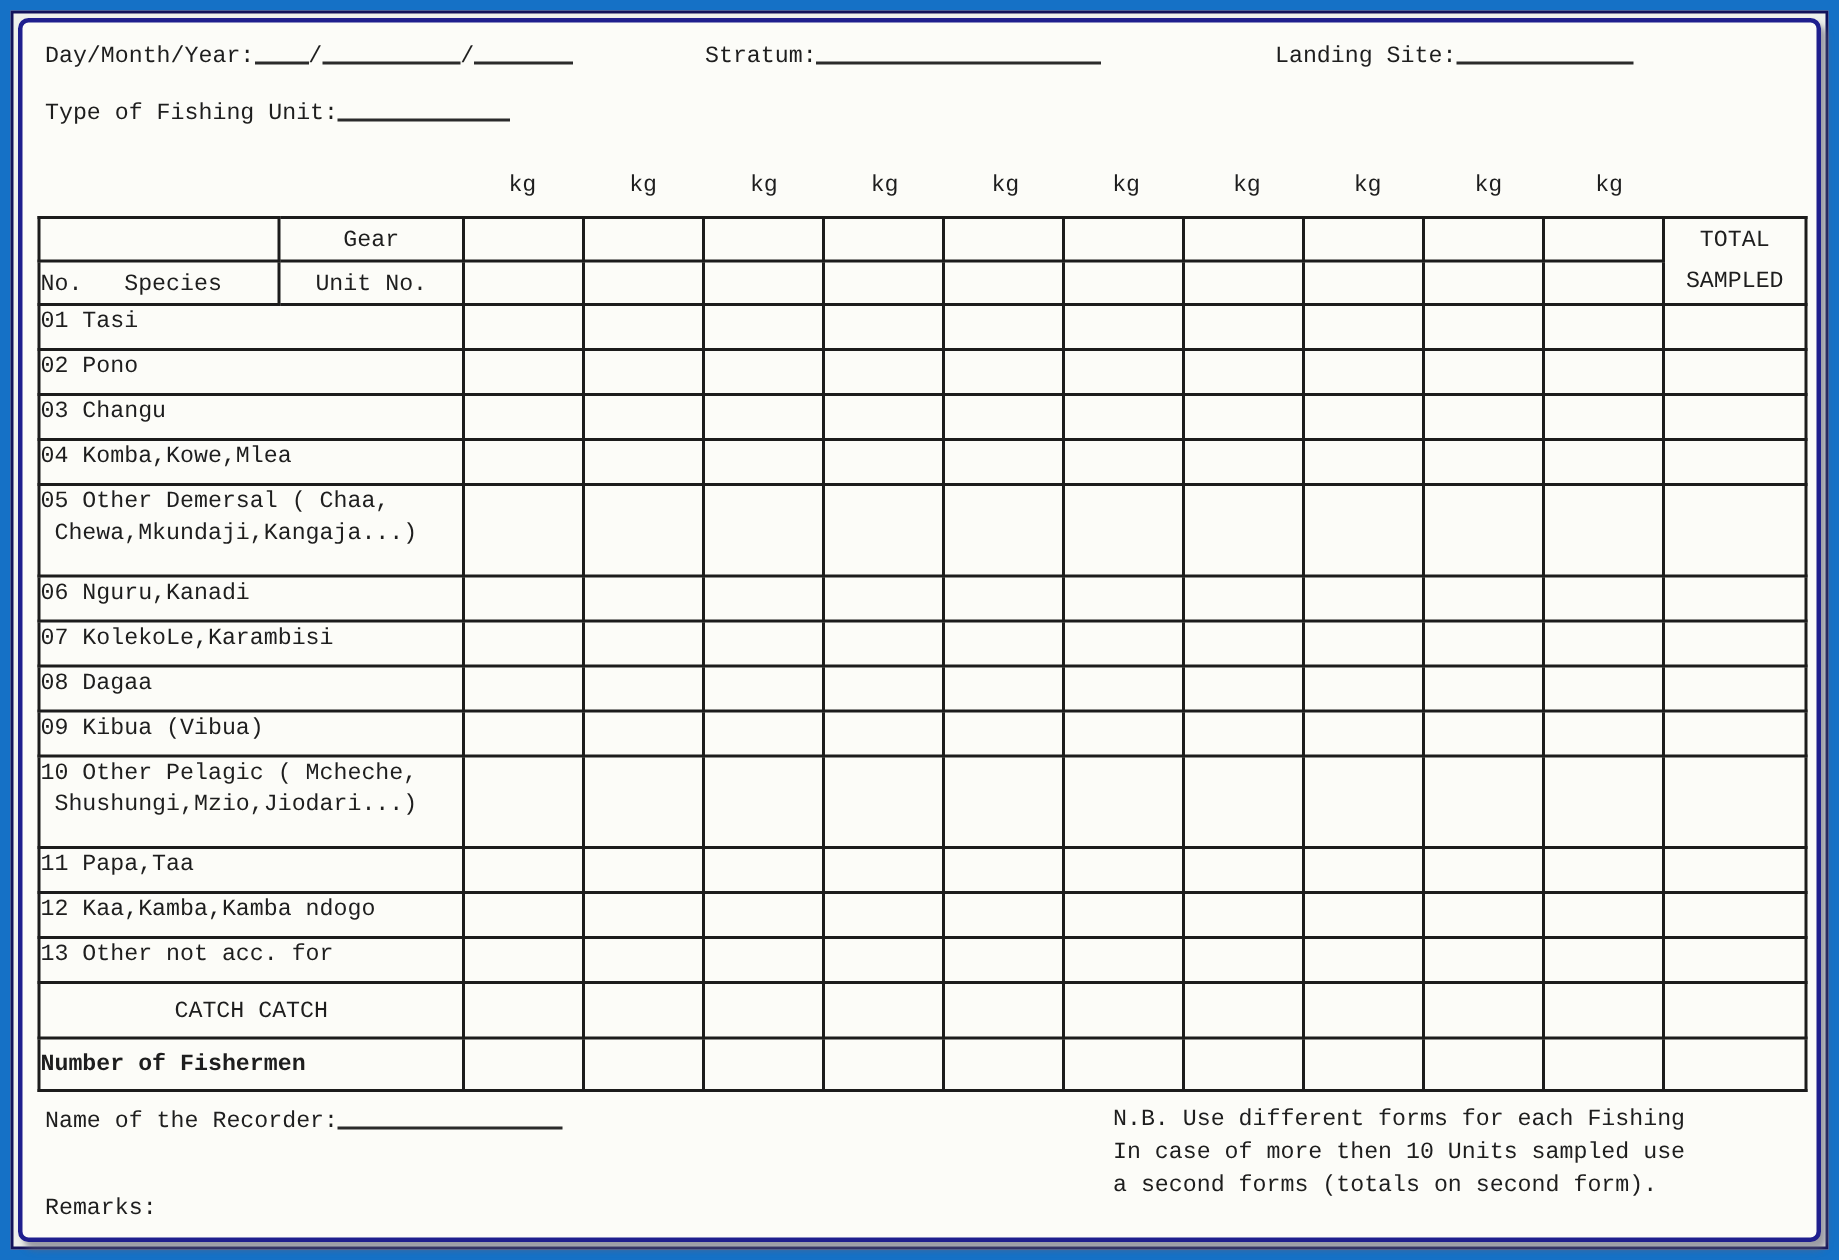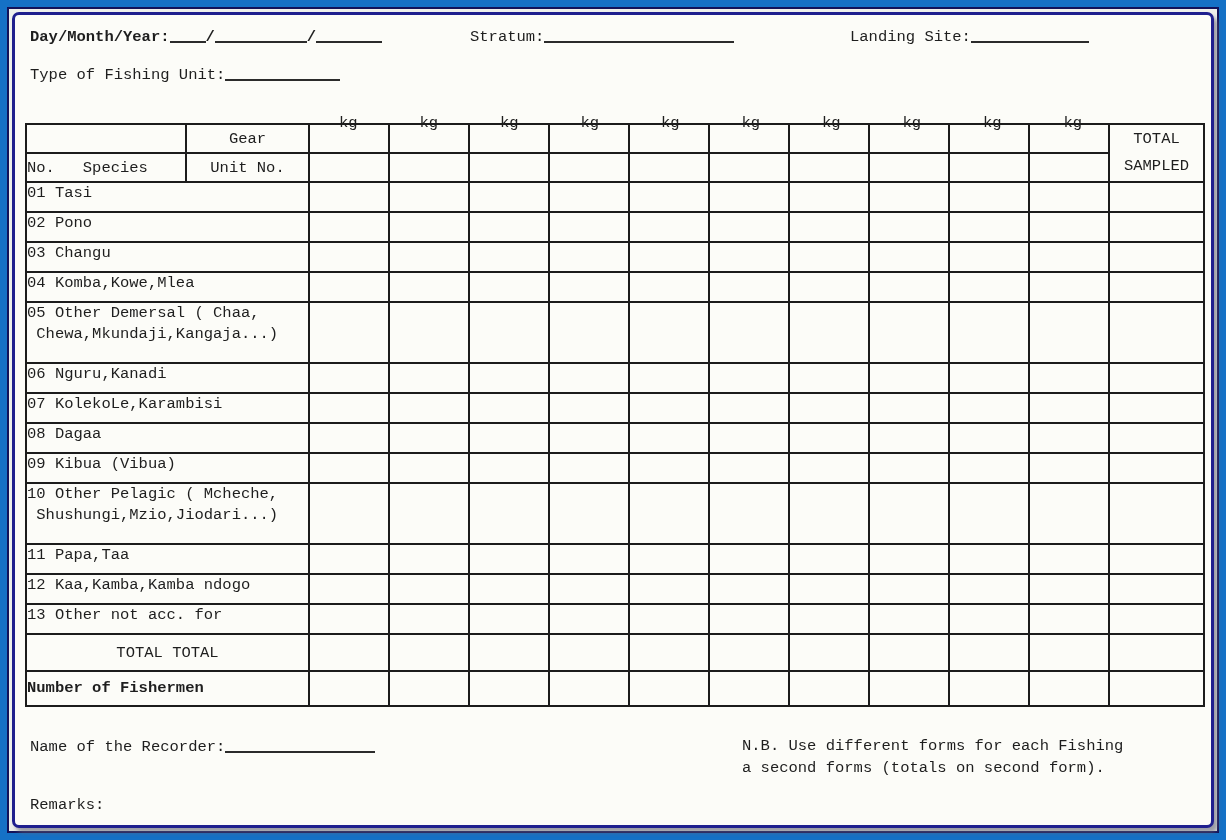--- a/index.html
+++ b/index.html
@@ -35,21 +35,21 @@
   
   .kg-row {
     position:absolute; left:293px; top:99px; width:805px;
     display:flex;
   }
   .kg-label {
     width:80.5px; text-align:center; font-size:15.5px;
   }
   
   .catch-table {
-    position:absolute; left:10px; top:108px;
+    position:absolute; left:10px; top:129px;
     border-collapse:collapse; table-layout:fixed;
     width:1178px;
     border-radius:23px;
   }
   .catch-table td {
     border:2px solid #1c1c1c; padding:0;
     font-size:15.5px; color:#1e1e1e;
   }
   tr.hrow { height:29px; }
   tr.row  { height:30px; }
@@ -67,21 +67,21 @@
   .nb-note { line-height:22px; white-space:pre; }
 </style>
 </head>
 <body>
 
 <div class="screen">
   <div class="frame">
     <div class="paper">
       <div class="content">
 
-        <div class="abs hline1" style="left:15px;font-weight:bold;"><span>Day/Month/Year:</span><span class="blank" style="width:36px;"></span><span>/</span><span class="blank" style="width:92px;"></span><span>/</span><span class="blank" style="width:66px;"></span></div>
+        <div class="abs hline1" style="left:15px;"><span>Day/Month/Year:</span><span class="blank" style="width:36px;"></span><span>/</span><span class="blank" style="width:92px;"></span><span>/</span><span class="blank" style="width:66px;"></span></div>
 
         <div class="abs hline1" style="left:455px;"><span>Stratum:</span><span class="blank" style="width:190px;"></span></div>
 
         <div class="abs hline1" style="left:835px;"><span>Landing Site:</span><span class="blank" style="width:118px;"></span></div>
 
         <div class="abs hline2" style="left:15px;"><span>Type of Fishing Unit:</span><span class="blank" style="width:115px;"></span></div>
 
 
         <div class="kg-row">
             <span class="kg-label">kg</span>
@@ -325,21 +325,21 @@
                 <td class="data-cell"></td>
                 <td class="data-cell"></td>
                 <td class="data-cell"></td>
                 <td class="data-cell"></td>
                 <td class="data-cell"></td>
                 <td class="data-cell"></td>
               </tr>
             </tbody>
           <tbody>
             <tr class="tc-row">
-              <td class="center-cell" colspan="2">TOTAL TOTAL</td>
+              <td class="center-cell" colspan="2">CATCH CATCH</td>
             <td class="data-cell"></td>
                 <td class="data-cell"></td>
                 <td class="data-cell"></td>
                 <td class="data-cell"></td>
                 <td class="data-cell"></td>
                 <td class="data-cell"></td>
                 <td class="data-cell"></td>
                 <td class="data-cell"></td>
                 <td class="data-cell"></td>
                 <td class="data-cell"></td>
@@ -359,18 +359,18 @@
                 <td class="data-cell"></td>
                 <td class="data-cell"></td>
               </tr>
           </tbody>
         </table>
 
         <div class="abs" style="left:15px; top:723px;"><span>Name of the Recorder:</span><span class="blank" style="width:150px;"></span></div>
 
         <div class="abs" style="left:15px; top:781px;">Remarks:</div>
 
-        <div class="abs nb-note" style="left:727px; top:720px;"><div>N.B. Use different forms for each Fishing</div><div>a second forms (totals on second form).</div></div>
+        <div class="abs nb-note" style="left:727px; top:720px;"><div>N.B. Use different forms for each Fishing</div><div>In case of more then 10 Units sampled use</div><div>a second forms (totals on second form).</div></div>
 
       </div>
     </div>
   </div>
 </div>
 
 </body></html>

